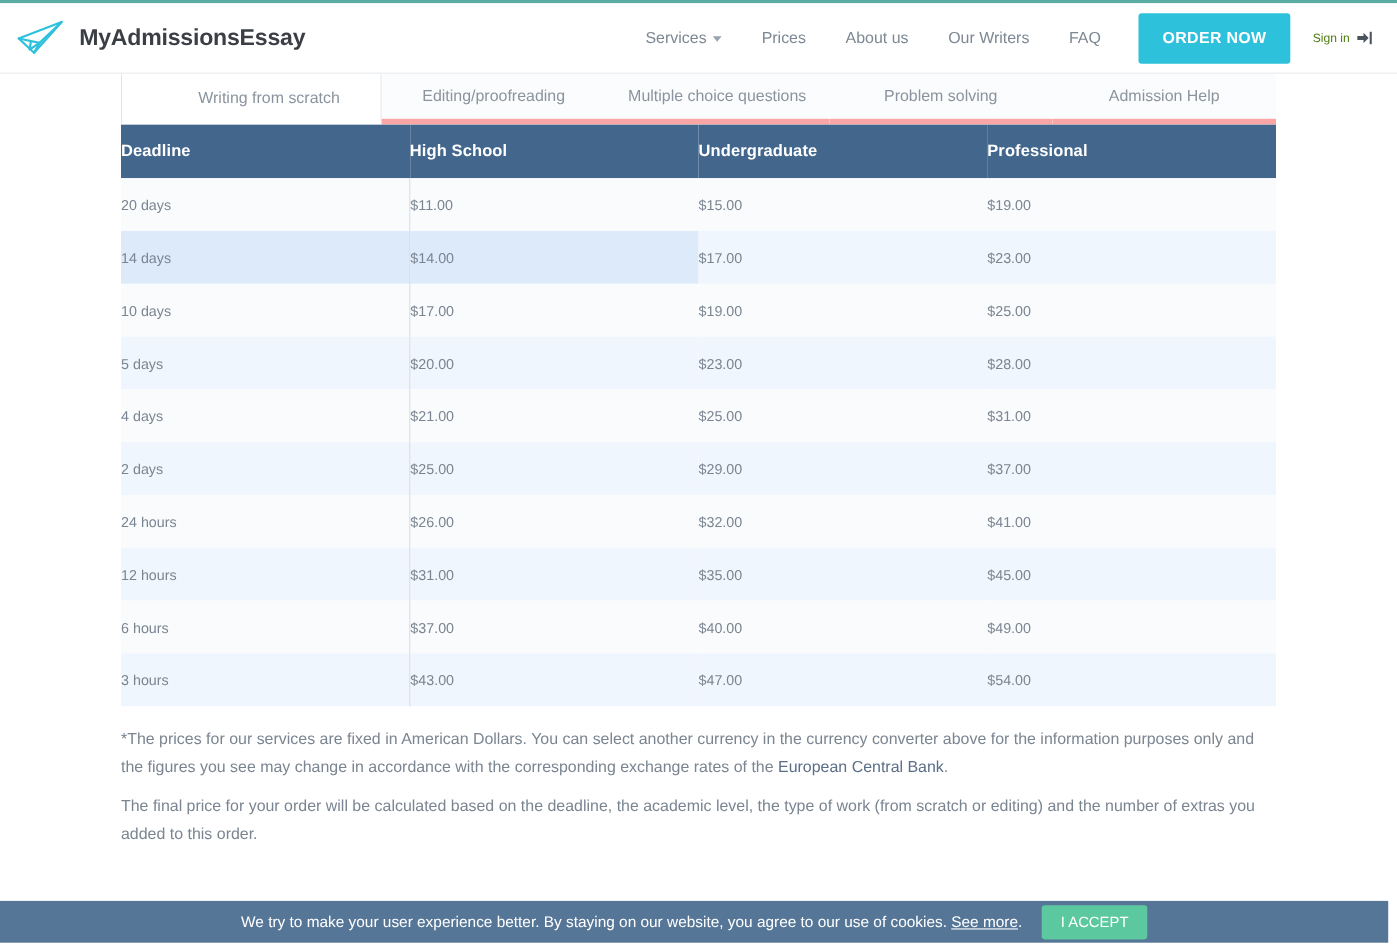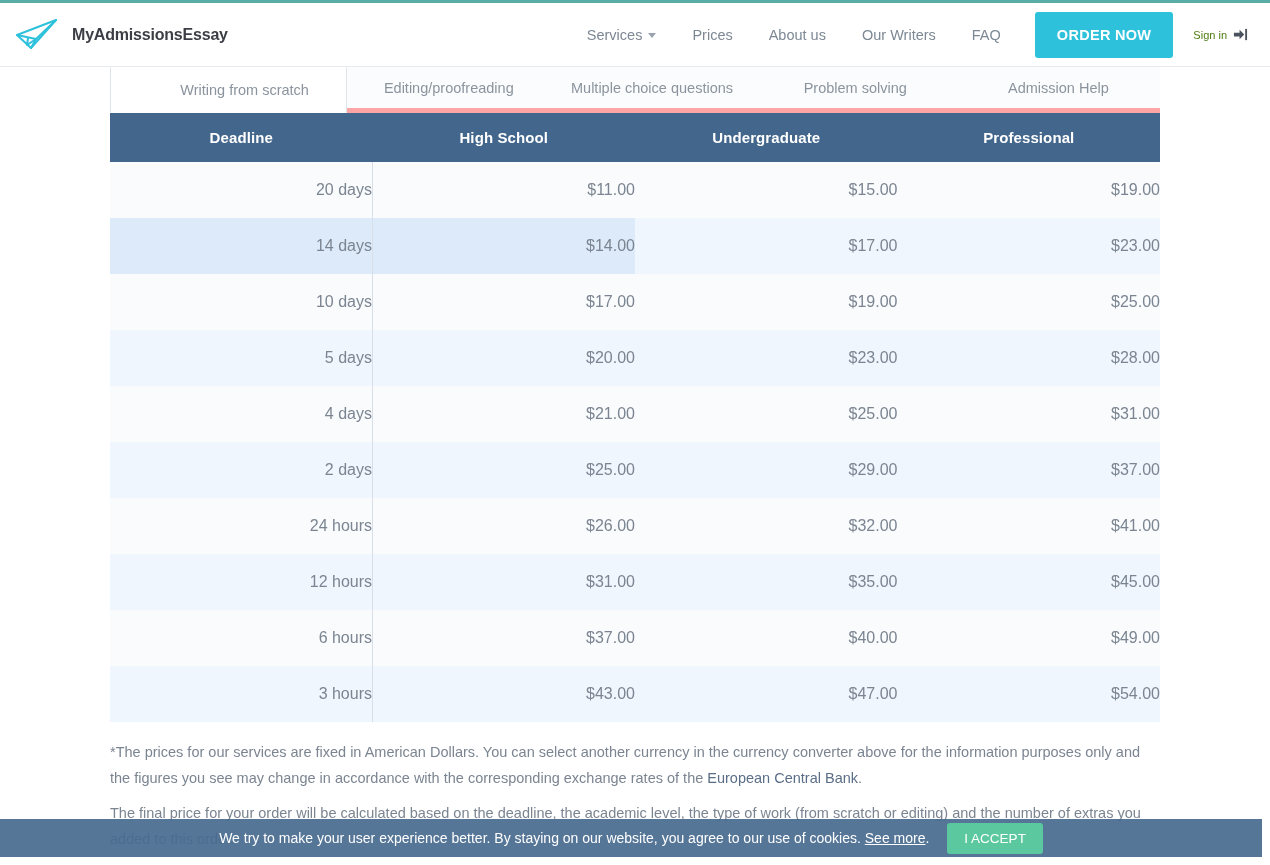--- a/index.html
+++ b/index.html
@@ -29,21 +29,21 @@
     border-bottom: 1px solid #e7eaee;
     position: relative;
   }
   .brand {
     display: flex;
     align-items: center;
     gap: 12px;
   }
   .brand-mark { width: 46px; height: 36px; display: block; }
   .brand-name {
-    font-size: 16px;
+    font-size: 21px;
     font-weight: bold;
     color: #3b3f45;
     letter-spacing: -0.2px;
     white-space: nowrap;
   }
   .nav {
     margin-left: auto;
     display: flex;
     align-items: center;
     gap: 4px;
@@ -129,28 +129,28 @@
     width: 100%;
     border-collapse: collapse;
     table-layout: fixed;
   }
   table.pricing thead th {
     background: #43668c;
     color: #ffffff;
     font-size: 15px;
     font-weight: bold;
     height: 49px;
-    text-align: center;
+    text-align: left;
     letter-spacing: 0.1px;
   }
   table.pricing thead th:first-child { width: 25%; }
   table.pricing tbody td {
-    height: 56px;
-    text-align: right;
-    font-size: 16px;
+    height: 48px;
+    text-align: left;
+    font-size: 13px;
     color: #7b8591;
     background: #f9fbfd;
     border: none;
   }
   table.pricing tbody tr:nth-child(even) td { background: #f0f6fd; }
   table.pricing tbody td.deadline-cell {
     border-right: 1px solid #d8dfe9;
   }
   table.pricing tbody tr.highlight td.deadline-cell,
   table.pricing tbody tr.highlight td.hl {

